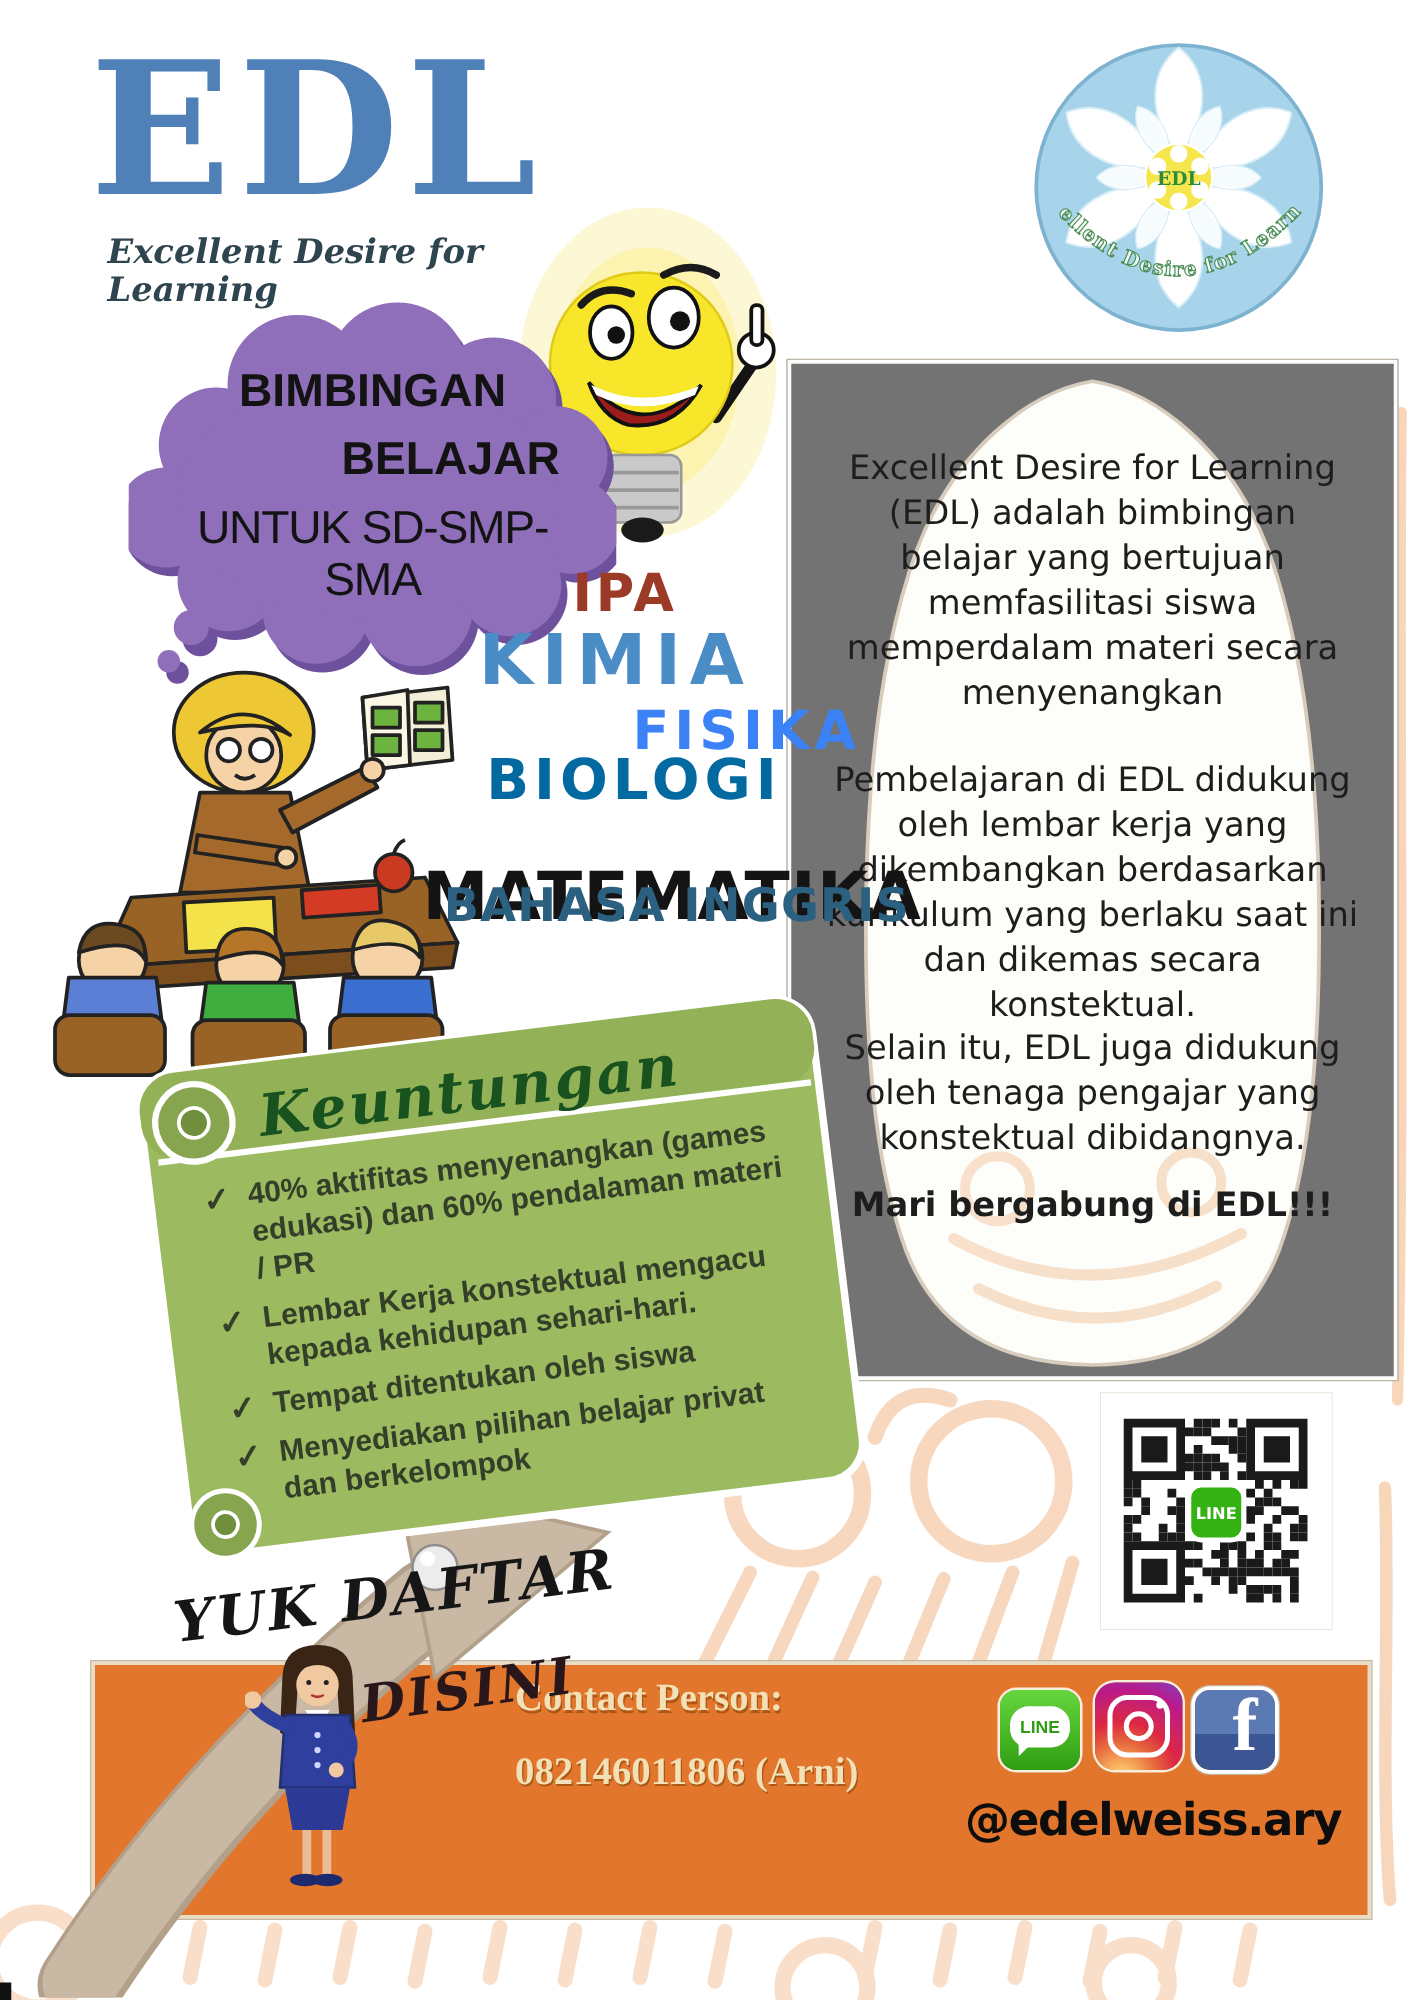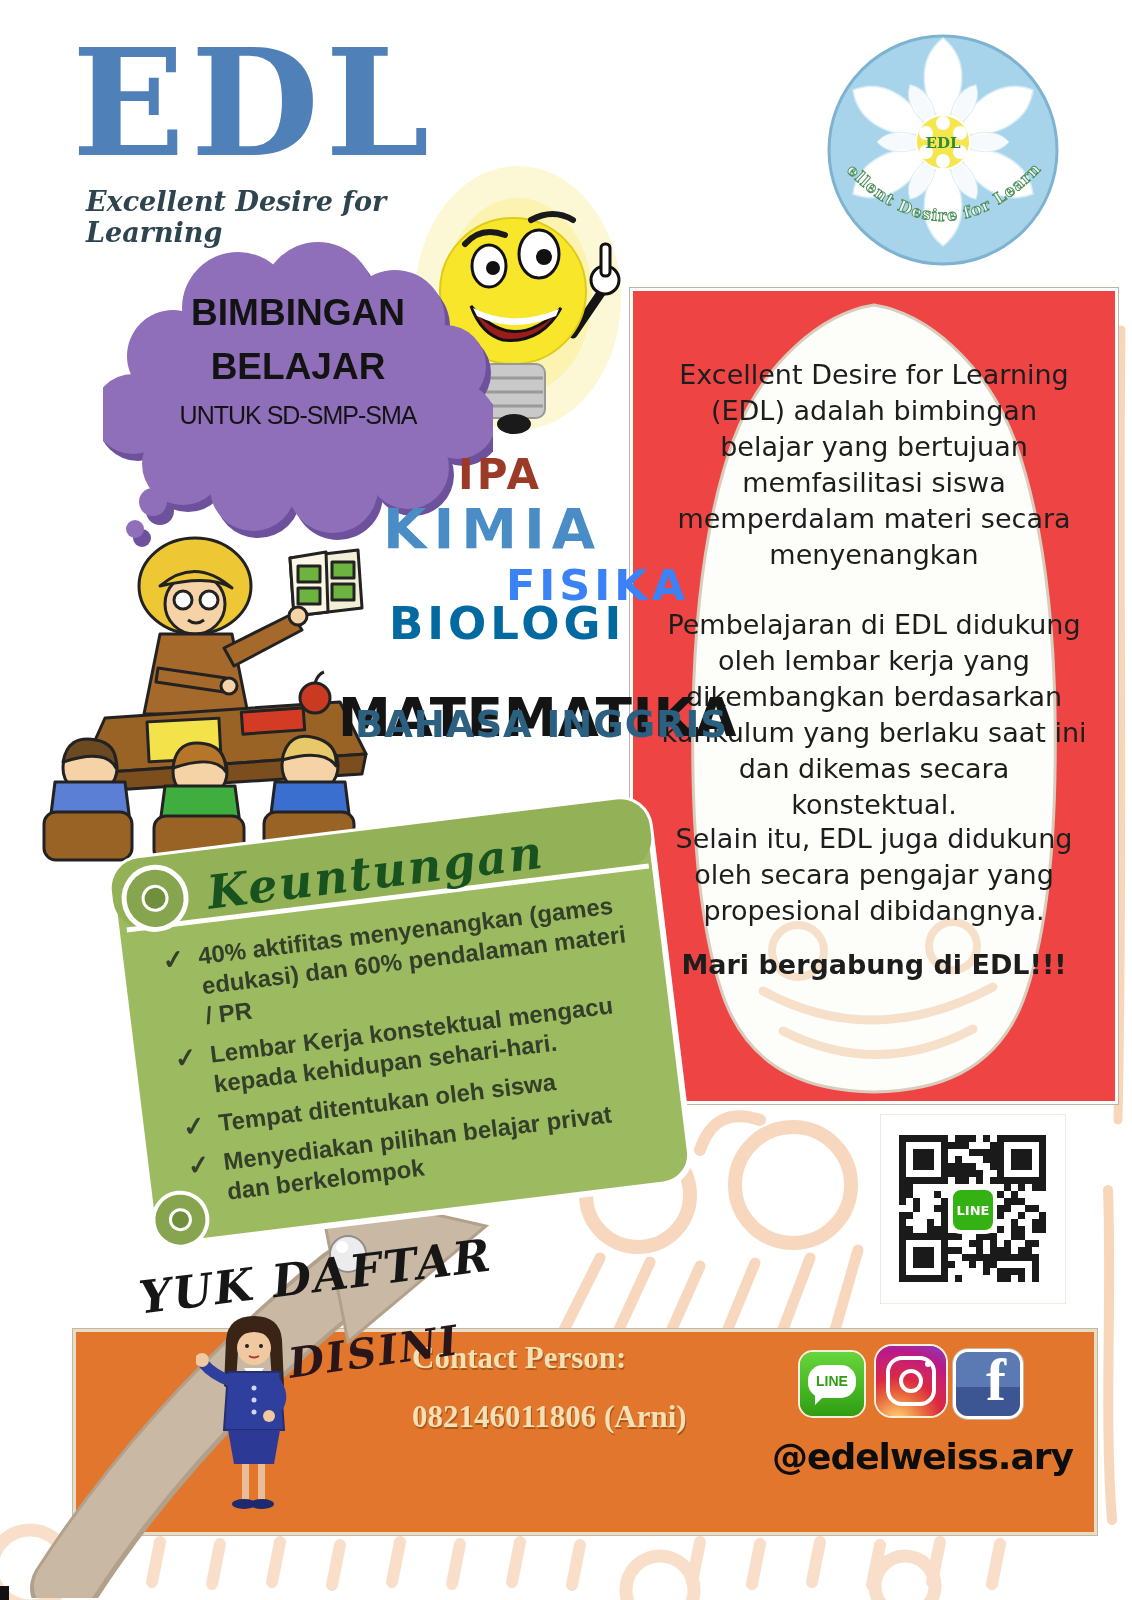--- a/index.html
+++ b/index.html
@@ -22,41 +22,41 @@
     font-size:27px;color:#2e454f;z-index:10;
   }
 
   
   .edl-logo{left:815px;top:22px;z-index:10;}
 
   
   .cloud-wrap{left:103px;top:236px;width:390px;height:320px;z-index:12;}
   .cloud-text{position:absolute;width:300px;left:45px;text-align:center;color:#131313;}
   .cloud-l1{top:56px;font-size:37px;font-weight:bold;}
-  .cloud-l2{top:110px;font-size:37px;font-weight:bold;}
-  .cloud-l3{top:165px;font-size:25px;font-weight:500;letter-spacing:-1px;}
+  .cloud-l2{top:110px;font-size:37px;font-weight:bold;text-align:right;}
+  .cloud-l3{top:165px;font-size:37px;font-weight:500;letter-spacing:-1px;}
 
   
   .bulb{left:413px;top:158px;z-index:11;}
 
   
   .subject{position:absolute;font-family:"DejaVu Sans",sans-serif;font-weight:bold;z-index:13;white-space:nowrap;}
   .s-ipa{left:458px;top:450px;font-size:42px;letter-spacing:3px;}
   .s-kimia{left:383px;top:496px;font-size:56px;letter-spacing:7px;}
   .s-fisika{left:506px;top:560px;font-size:43px;letter-spacing:4px;}
   .s-biologi{left:389px;top:597px;font-size:45px;letter-spacing:4px;}
   .s-matematika{left:338px;top:643px;font-size:53px;letter-spacing:1px;margin-top:44px;}
   .s-bahasa{left:355px;top:703px;font-size:37px;letter-spacing:1px;}
 
   
   .teacher{left:10px;top:516px;z-index:12;}
 
   
   .panel{
-    left:630px;top:288px;width:482px;height:810px;background:#ef4444;
+    left:630px;top:288px;width:482px;height:810px;background:#737373;
     border:3px solid #fdfdfb;box-shadow:0 0 0 1px #bdb4a6;z-index:5;
   }
   .panel svg.arch{position:absolute;left:0;top:0;}
   .panel .ptxt{
     position:absolute;text-align:center;color:#1d1d1d;
     font-family:"DejaVu Sans",sans-serif;font-size:27px;line-height:36px;
   }
   .p1{left:40px;top:66px;width:402px;}
   .p2{left:21px;top:316px;width:440px;}
   .p3{left:21px;top:530px;width:440px;}
@@ -363,21 +363,21 @@
     <path d="M241 14 C190 22 130 70 100 150 C75 220 62 310 60 420 C58 540 66 640 92 710 C120 782 180 800 241 801 C302 800 362 782 390 710 C416 640 424 540 422 420 C420 310 407 220 382 150 C352 70 292 22 241 14 Z" fill="#fdfdfa" stroke="#d8cdbc" stroke-width="3"></path>
     <g fill="none" stroke="#f0b585" stroke-linecap="round" opacity="0.4">
       <path d="M130 700 Q240 760 360 696" stroke-width="9"></path>
       <path d="M150 740 Q245 788 340 738" stroke-width="9"></path>
       <circle cx="165" cy="660" r="26" stroke-width="8"></circle>
       <circle cx="320" cy="655" r="24" stroke-width="8"></circle>
     </g>
   </svg>
   <div class="ptxt p1">Excellent Desire for Learning (EDL) adalah bimbingan belajar yang bertujuan memfasilitasi siswa memperdalam materi secara menyenangkan</div>
   <div class="ptxt p2">Pembelajaran di EDL didukung oleh lembar kerja yang dikembangkan berdasarkan kurikulum yang berlaku saat ini dan dikemas secara konstektual.</div>
-  <div class="ptxt p3">Selain itu, EDL juga didukung oleh secara pengajar yang propesional dibidangnya.</div>
+  <div class="ptxt p3">Selain itu, EDL juga didukung oleh tenaga pengajar yang konstektual dibidangnya.</div>
   <div class="ptxt cta">Mari bergabung di EDL!!!</div>
 </div>
 
 <div class="abs scroll-wrap">
   <svg width="574" height="434" viewBox="0 0 574 434">
     <rect x="16" y="36" width="542" height="388" rx="30" fill="#9cba60" stroke="#ffffff" stroke-width="6"></rect>
     <rect x="16" y="36" width="542" height="70" rx="30" fill="#93b156"></rect>
     <path d="M26 106 L552 106" stroke="#ffffff" stroke-width="5"></path>
     <circle cx="58" cy="78" r="31" fill="#87a54e" stroke="#ffffff" stroke-width="5"></circle>
     <circle cx="58" cy="78" r="12" fill="#6f8f3c" stroke="#ffffff" stroke-width="3"></circle>

